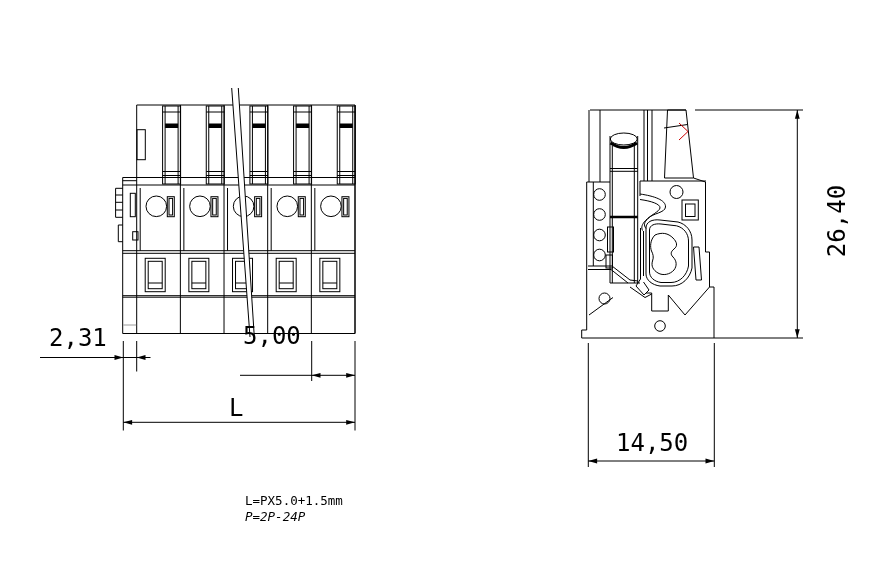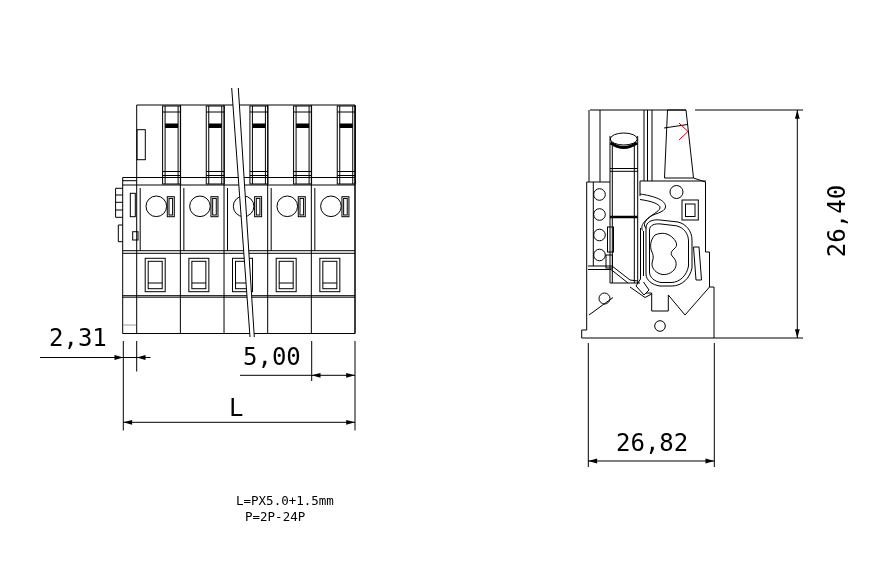--- a/index.html
+++ b/index.html
@@ -204,21 +204,21 @@
       <line x1="588.3" y1="343" x2="588.3" y2="467" fill="none"></line>
       <line x1="714.3" y1="343" x2="714.3" y2="467" fill="none"></line>
       <line x1="588.3" y1="461" x2="714.3" y2="461" fill="none"></line>
       <polygon points="588.3,461 597.1,458.6 597.1,463.4" stroke="none"></polygon>
       <polygon points="714.3,461 705.5,458.6 705.5,463.4" stroke="none"></polygon>
     </g>
   </g>
 </svg>
 
 <div class="dimtext" style="left:49px;  top:326px;">2,31</div>
-<div class="dimtext" style="left:243px; top:345px;">5,00</div>
+<div class="dimtext" style="left:243px; top:324px;">5,00</div>
 <div class="dimtext" style="left:229px; top:396px;">L</div>
 <div class="dimtext-v" style="left:789px; top:206px;">26,40</div>
-<div class="dimtext" style="left:616px; top:431px;">26,82</div>
-
-<div class="note" style="left:236px; top:493px;">L=PX5.0+1.5mm</div>
-<div class="note" style="left:245px; top:509px;">P=2P-24P</div>
+<div class="dimtext" style="left:616px; top:431px;">14,50</div>
+
+<div class="note" style="left:245px; top:493px;">L=PX5.0+1.5mm</div>
+<div class="note" style="left:245px; top:509px;font-style:italic;">P=2P-24P</div>
 
 </div>
 
 </body></html>

